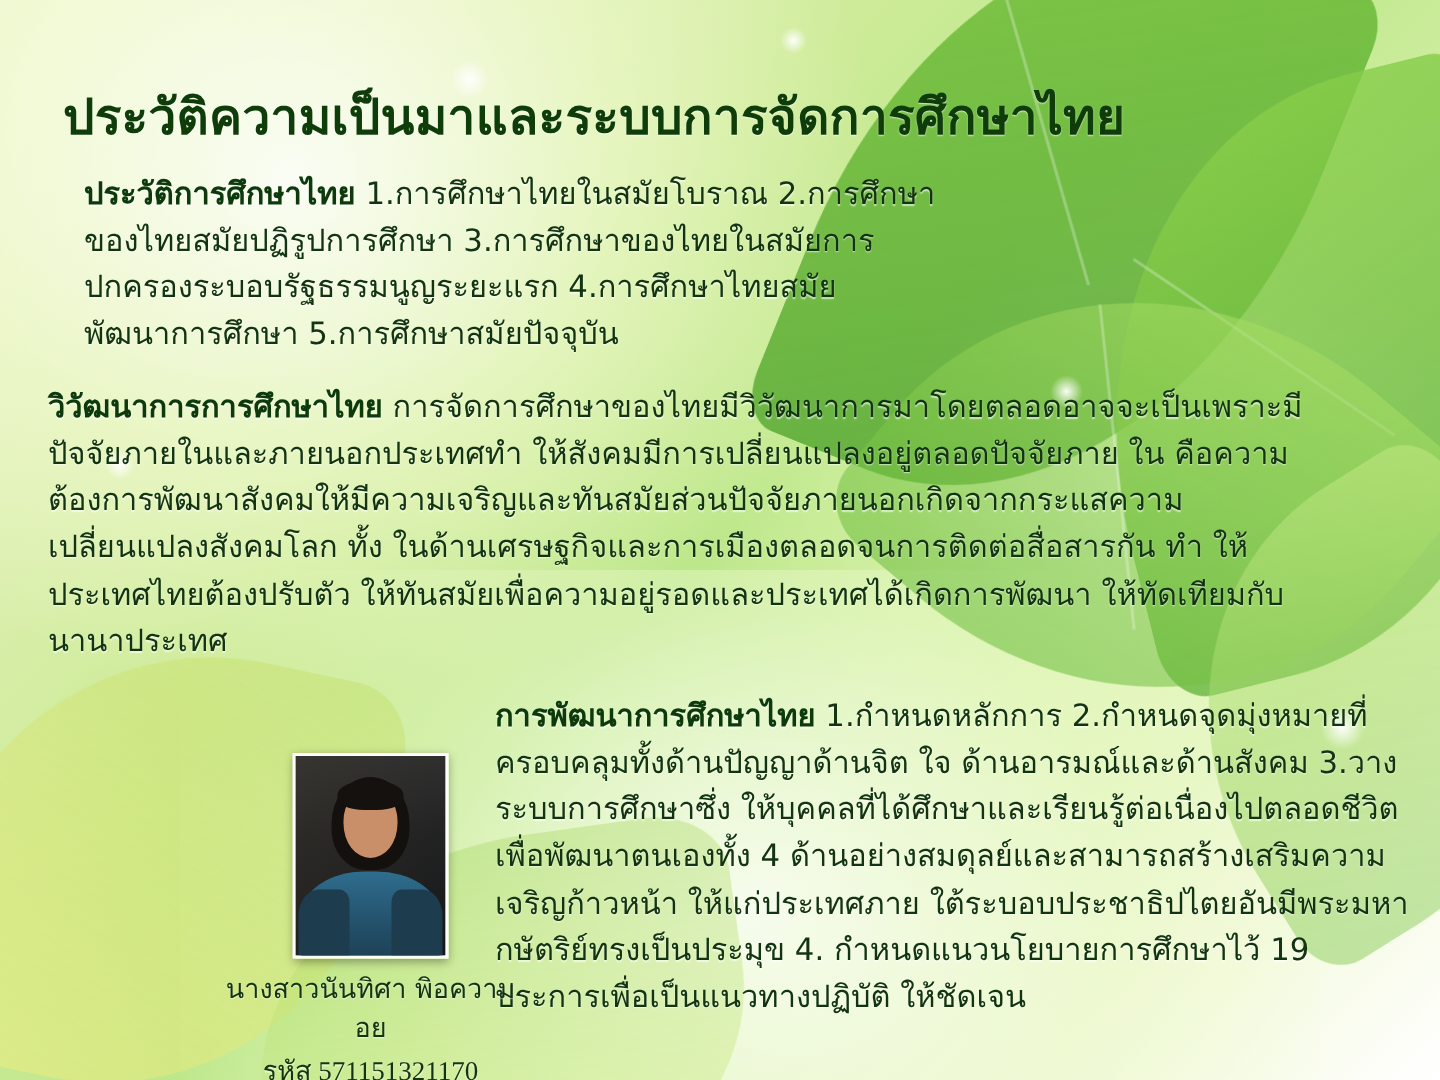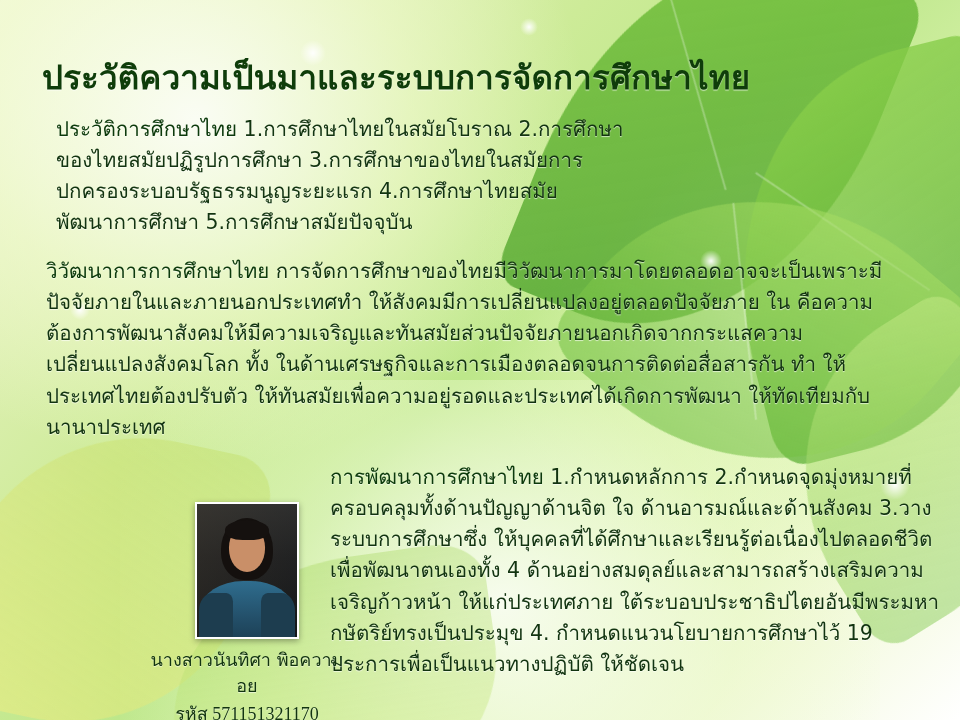--- a/index.html
+++ b/index.html
@@ -137,31 +137,31 @@
   }
 
   .para {
     position: absolute;
     color: #123410;
     font-size: 20.5px;
     line-height: 1.52;
     text-shadow: 0 1px 1px rgba(255,255,255,0.65);
   }
   .para .lead {
-    font-weight: normal;
+    font-weight: bold;
     color: #0c3a0b;
   }
 
   .para-history {
     left: 56px;
     top: 90px;
     width: 590px;
   }
   .para-evolution {
-    left: 46px;
+    left: 32px;
     top: 232px;
     width: 860px;
   }
   .para-development {
     left: 330px;
     top: 438px;
     width: 610px;
   }
 
   .photo-block {

